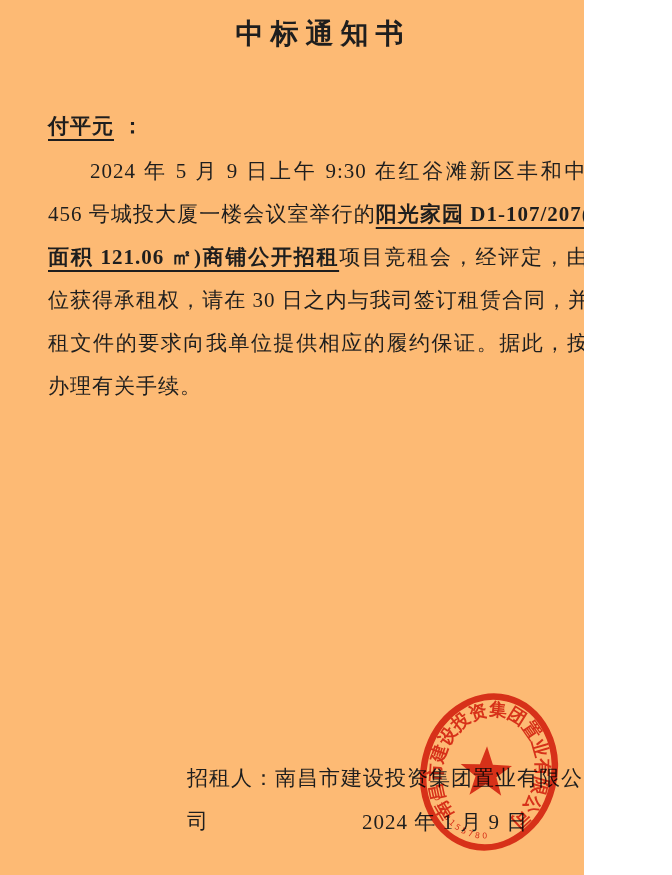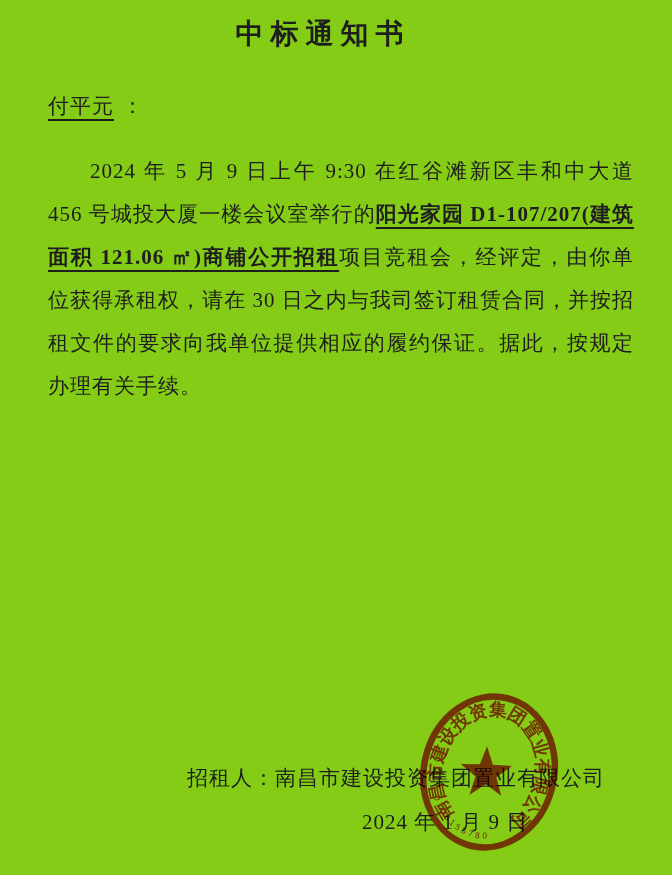--- a/index.html
+++ b/index.html
@@ -1,32 +1,32 @@
 <!DOCTYPE html>
 <html style="--seal-color: #d63426;"><head>
 <meta charset="utf-8">
 <style>
   html,body{margin:0;padding:0;}
   .page{
     position:relative;
-    width:672px;height:875px;
-    background:#84cc16;
+    width:584px;height:875px;
+    background:#fdba74;
     font-family:"Liberation Serif","DejaVu Serif",serif;
     color:#1e1e1e;
     overflow:hidden;
   }
   .title{
     position:absolute;top:14px;left:0;width:672px;
     text-align:center;
     font-size:28px;font-weight:bold;letter-spacing:7px;
     transform:translateX(-13px);
     line-height:40px;
   }
   .abs{position:absolute;left:48px;width:586px;font-size:21px;line-height:43px;letter-spacing:1px;}
-  .salutation{top:85px;font-weight:normal;}
+  .salutation{top:105px;font-weight:bold;}
   .salutation .name{text-decoration:underline;text-underline-offset:6px;padding-right:8px;}
   .para1{top:150px;text-align:justify;text-indent:2em;}
   .emph{
     font-weight:bold;
     text-decoration:underline;text-underline-offset:6px;text-decoration-thickness:1.5px;
   }
   .result-line{top:428px;}
   .result-label{font-weight:bold;}
   .result-value{
     text-decoration:underline;text-underline-offset:7px;

